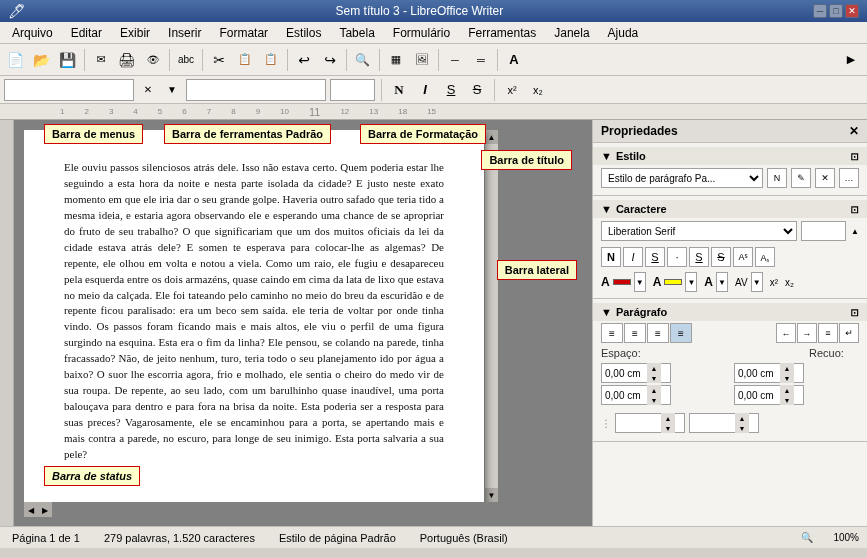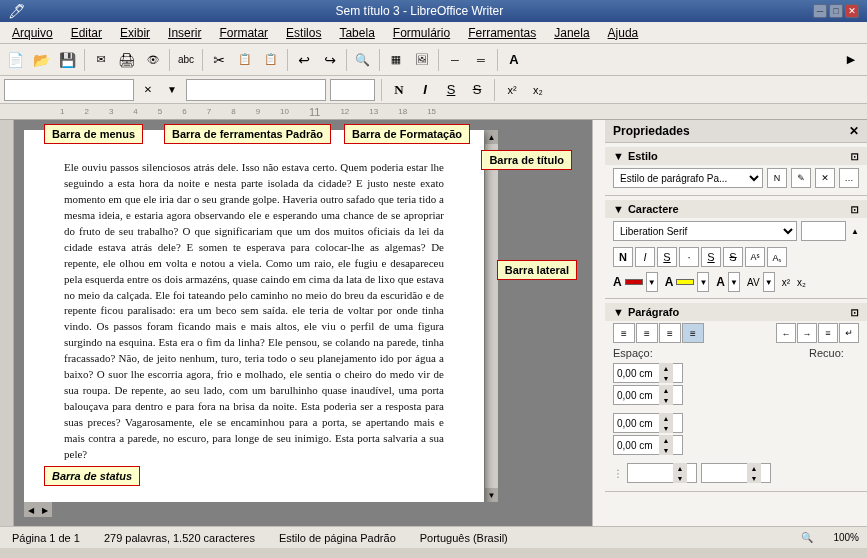--- a/index.html
+++ b/index.html
@@ -31,21 +31,20 @@
 
     
     #menu-bar {
       background: #f0ede8;
       height: 22px;
       display: flex;
       align-items: center;
       padding: 0 4px;
       border-bottom: 1px solid #c0bdb8;
       gap: 2px;
-      text-decoration: underline;
     }
     .menu-item {
       padding: 2px 8px;
       cursor: pointer;
       font-size: 12px;
       border-radius: 2px;
     }
 
     
     #toolbar-standard {
@@ -165,21 +164,20 @@
     }
     #page-text { color: #222; font-family: 'Liberation Serif', Georgia, serif; }
 
     
     #right-panel {
       width: 275px;
       background: #f5f3f0;
       border-left: 1px solid #c0bdb8;
       overflow-y: auto;
       font-size: 11px;
-      padding-left: 12px;
     }
     #panel-header {
       background: #e0ddd8;
       padding: 4px 8px;
       font-weight: bold;
       font-size: 12px;
       border-bottom: 1px solid #c0bdb8;
       display: flex;
       justify-content: space-between;
       align-items: center;
@@ -414,21 +412,21 @@
         <span>Barra de menus</span>
       </div>
     </div>
 
     <div style="position:absolute; top:4px; left:150px; z-index:30; pointer-events:none;">
       <div style="border:1px solid #cc0000; background:rgba(255,255,200,0.95); padding:3px 7px; font-size:11px; font-weight:bold; color:#000;">
         <span>Barra de ferramentas Padrão</span>
       </div>
     </div>
 
-    <div style="position:absolute; top:4px; left:330px; z-index:30; pointer-events:none;">
+    <div style="position:absolute; top:4px; left:346px; z-index:30; pointer-events:none;">
       <div style="border:1px solid #cc0000; background:rgba(255,255,200,0.95); padding:3px 7px; font-size:11px; font-weight:bold; color:#000;">
         <span>Barra de Formatação</span>
       </div>
     </div>
 
     <div style="position:absolute; top:30px; right:20px; z-index:30; pointer-events:none;margin-left:38px;">
       <div style="border:1px solid #cc0000; background:rgba(255,255,200,0.95); padding:3px 7px; font-size:11px; font-weight:bold; color:#000;">
         <span>Barra de título</span>
       </div>
     </div>
@@ -542,21 +540,21 @@
         <div style="flex:1;"></div>
         <button class="fmt-mini-btn" style="font-size:9px;">←</button>
         <button class="fmt-mini-btn" style="font-size:9px;">→</button>
         <button class="fmt-mini-btn" style="font-size:9px;">≡</button>
         <button class="fmt-mini-btn" style="font-size:9px;">↵</button>
       </div>
       <div style="display:flex; justify-content:space-between; padding:2px 8px;">
         <span class="panel-label">Espaço:</span>
         <span class="panel-label">Recuo:</span>
       </div>
-      <div style="display:flex; padding:2px 8px; gap:8px;flex-direction:column;">
+      <div style="display:flex; padding:2px 8px; gap:8px;">
         <div style="display:flex; flex-direction:column; gap:2px; flex:1;">
           <div class="spin-box">
             <input type="text" value="0,00 cm" style="width: 45px; border: none; outline: none; font-size: 10px; padding: 1px 3px;">
             <div class="spin-arrows">
               <button class="spin-arrow">▲</button>
               <button class="spin-arrow">▼</button>
             </div>
           </div>
           <div class="spin-box">
             <input type="text" value="0,00 cm" style="width: 45px; border: none; outline: none; font-size: 10px; padding: 1px 3px;">

